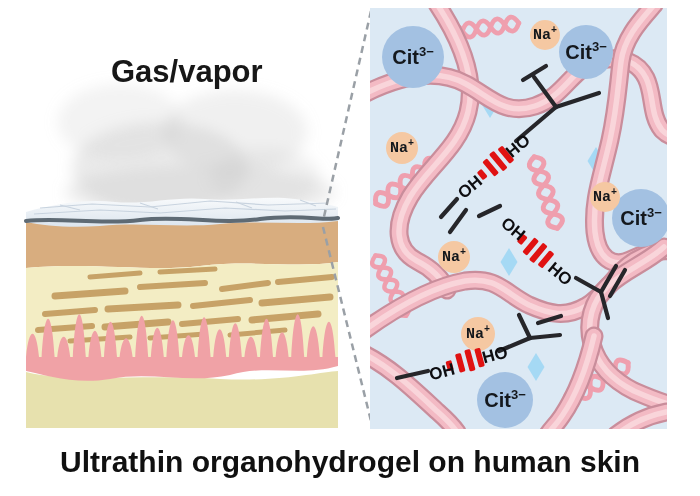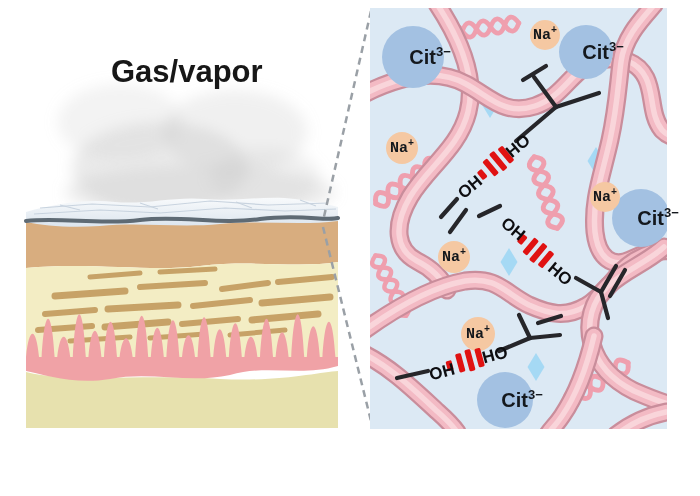--- a/index.html
+++ b/index.html
@@ -2,21 +2,21 @@
 <html><head>
 <meta charset="utf-8">
 <style>
   html,body{margin:0;padding:0;background:#ffffff;}
   #stage{position:relative;width:700px;height:496px;background:#fff;overflow:hidden;
          font-family:"Liberation Sans", sans-serif;}
   #scene{position:absolute;left:0;top:0;}
   .lbl{position:absolute;font-weight:700;color:#14181d;white-space:nowrap;line-height:1;}
   #gas-title{left:73px;top:56px;font-size:31px;color:#171717;margin-left:38px;}
   #caption{left:0;right:0;top:447px;text-align:center;font-size:30px;color:#101010;}
-  .cit-label{font-size:20px;margin-left:17px;}
+  .cit-label{font-size:20px;}
   .cit-label sup{font-size:13px;}
   .na-label{font-size:15px;font-family:Liberation Mono, monospace;}
   .na-label sup{font-size:10px;}
   .oh-label{font-size:17px;color:#0d0d10;}
   sup{vertical-align:super;line-height:0;}
 </style>
 </head>
 <body>
 
 <div id="stage">
@@ -193,20 +193,21 @@
         </g>
         <g transform="translate(467,361) rotate(-15)" fill="#e01212">
           <rect x="-21" y="-5" width="6" height="10" rx="1.5"></rect>
           <rect x="-10" y="-9.5" width="6" height="19" rx="1.5"></rect>
           <rect x="0" y="-11" width="6" height="22" rx="1.5"></rect>
           <rect x="10" y="-9.5" width="6" height="19" rx="1.5"></rect>
         </g>
       </g>
     </svg>
   <div id="gas-title" class="lbl">Gas/vapor</div>
+  <div id="caption" class="lbl">Ultrathin organohydrogel on human skin</div>
   <div id="overlay">
       <div class="lbl cit-label" style="left: 413px; top: 57px; transform: translate(-50%, -50%) rotate(0deg);">Cit<sup>3−</sup></div>
       <div class="lbl cit-label" style="left: 586px; top: 52px; transform: translate(-50%, -50%) rotate(0deg);">Cit<sup>3−</sup></div>
       <div class="lbl cit-label" style="left: 641px; top: 218px; transform: translate(-50%, -50%) rotate(0deg);">Cit<sup>3−</sup></div>
       <div class="lbl cit-label" style="left: 505px; top: 400px; transform: translate(-50%, -50%) rotate(0deg);">Cit<sup>3−</sup></div>
       <div class="lbl na-label" style="left: 545px; top: 35px; transform: translate(-50%, -50%) rotate(0deg);">Na<sup>+</sup></div>
       <div class="lbl na-label" style="left: 402px; top: 148px; transform: translate(-50%, -50%) rotate(0deg);">Na<sup>+</sup></div>
       <div class="lbl na-label" style="left: 605px; top: 197px; transform: translate(-50%, -50%) rotate(0deg);">Na<sup>+</sup></div>
       <div class="lbl na-label" style="left: 454px; top: 257px; transform: translate(-50%, -50%) rotate(0deg);">Na<sup>+</sup></div>
       <div class="lbl na-label" style="left: 478px; top: 334px; transform: translate(-50%, -50%) rotate(0deg);">Na<sup>+</sup></div>

